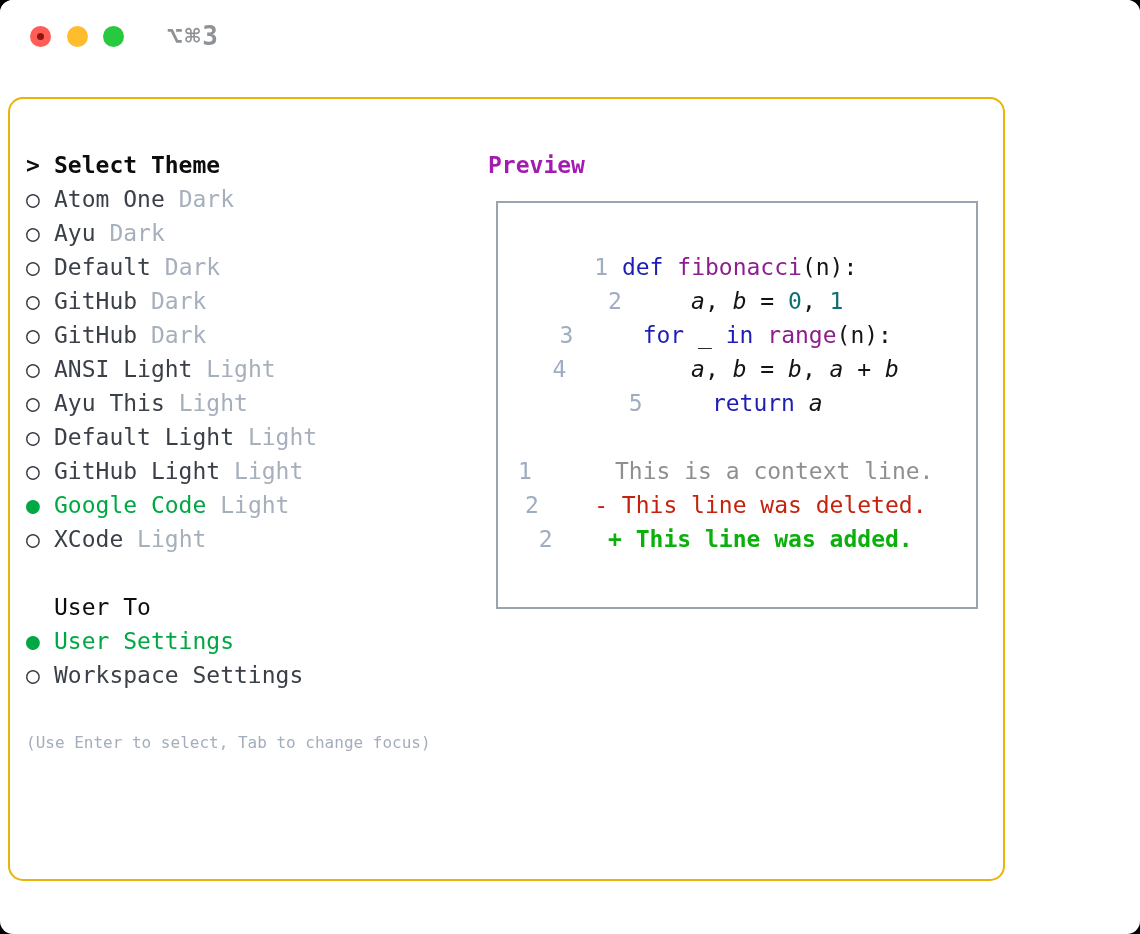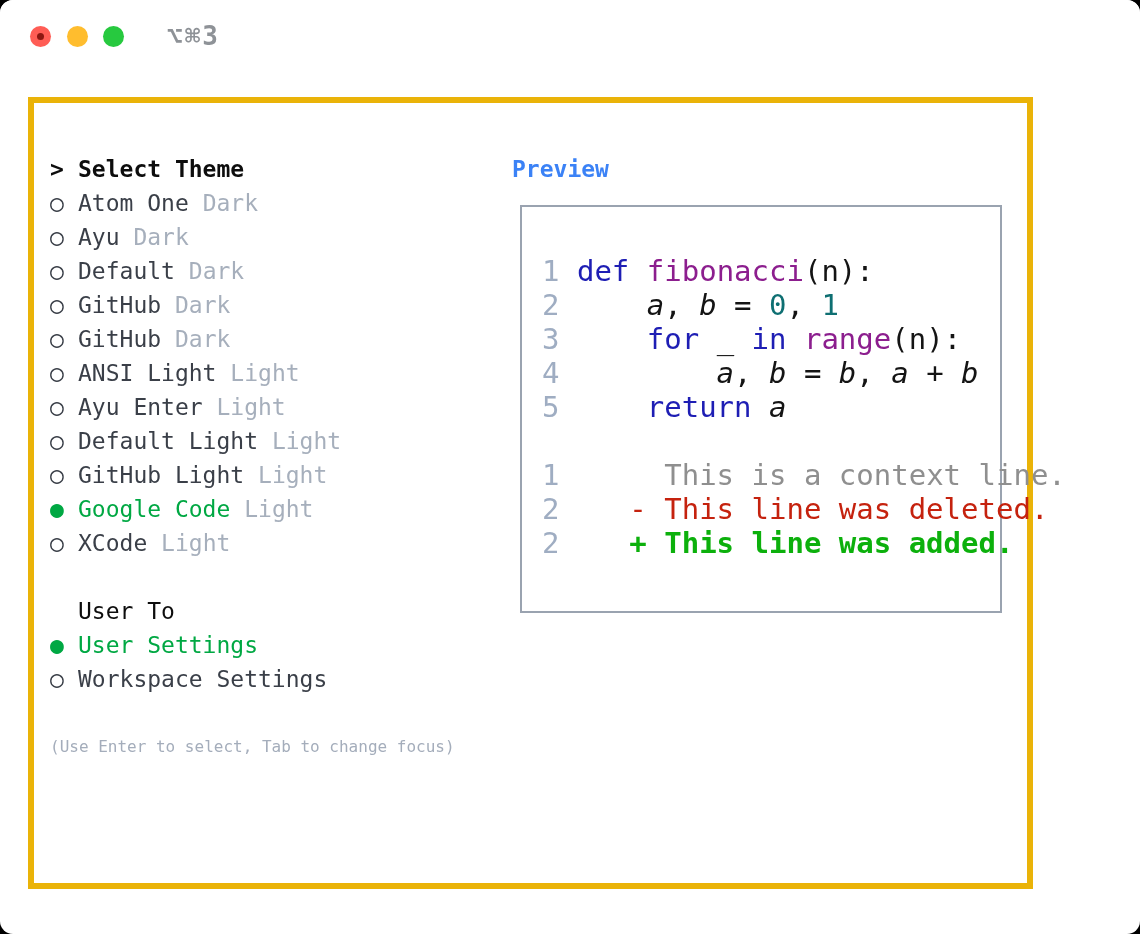--- a/index.html
+++ b/index.html
@@ -9,43 +9,43 @@
   
   .titlebar{position:absolute;top:0;left:0;right:0;height:75px;background:#ffffff;}
   .light{position:absolute;top:26px;width:21px;height:21px;border-radius:50%;}
   .light.red{left:30px;background:#ff5d55;}
   .light.yellow{left:67px;background:#ffbd2e;}
   .light.green{left:103px;background:#27c93f;}
   .light .dot{position:absolute;left:7px;top:7px;width:7px;height:7px;border-radius:50%;background:#8c1711;}
   .shortcut{position:absolute;left:167px;top:21px;font-size:26px;font-weight:bold;color:#8e9297;letter-spacing:2px;}
 
   
-  .panel{position:absolute;left:28px;top:97px;width:993px;height:780px;
-    border:6px solid #eab308;border-radius:0;background:#fff;}
+  .panel{position:absolute;left:8px;top:97px;width:993px;height:780px;
+    border:2px solid #eab308;border-radius:15px;background:#fff;}
 
   
   .list{position:absolute;left:16px;top:49px;width:460px;}
   .row{height:34px;line-height:34px;font-size:23px;white-space:pre;}
   .mk{display:inline-block;width:28px;color:#3a3f48;}
   .mk.sel{color:#00a843;}
   .arrow{display:inline-block;width:28px;font-weight:bold;color:#0d0d0d;}
   .hdr-label{font-weight:bold;color:#0d0d0d;}
   .name{color:#3a3f48;}
   .name.sel{color:#00a843;}
   .variant{color:#a6afbc;}
   .apply-label{color:#0d0d0d;}
   .hint{width:436px;font-size:16px;line-height:34px;color:#a4adbb;white-space:normal;}
 
   
   .preview-title{position:absolute;left:478px;top:49px;height:34px;line-height:34px;
-    font-size:23px;font-weight:bold;color:#3b82f6;}
+    font-size:23px;font-weight:bold;color:#a21caf;}
   .preview-box{position:absolute;left:486px;top:102px;width:478px;height:404px;
     border:2px solid #9aa3b0;background:#fff;}
   .code{position:absolute;left:20px;top:47px;}
-  .crow{height:34px;line-height:34px;font-size:29px;white-space:pre;}
+  .crow{height:34px;line-height:34px;font-size:23px;white-space:pre;text-align:center;}
   .ln{color:#9fadc2;}
   .pl{color:#141414;}
   .kw{color:#1e1eb4;}
   .ti{color:#8c1e8e;}
   .nu{color:#0e6f72;}
   .va{color:#141414;font-style:italic;}
   .ctx{color:#8f8f8f;}
   .del{color:#c5220e;}
   .add{color:#0cb00c;font-weight:bold;}
 </style>
@@ -64,21 +64,21 @@
 
   <div class="panel">
     <div class="list" id="theme-list">
         <div class="row"><span class="arrow">&gt;</span><span class="hdr-label">Select Theme</span></div>
         <div class="row"><span class="mk">○</span><span class="name">Atom One</span> <span class="variant">Dark</span></div>
         <div class="row"><span class="mk">○</span><span class="name">Ayu</span> <span class="variant">Dark</span></div>
         <div class="row"><span class="mk">○</span><span class="name">Default</span> <span class="variant">Dark</span></div>
         <div class="row"><span class="mk">○</span><span class="name">GitHub</span> <span class="variant">Dark</span></div>
         <div class="row"><span class="mk">○</span><span class="name">GitHub</span> <span class="variant">Dark</span></div>
         <div class="row"><span class="mk">○</span><span class="name">ANSI Light</span> <span class="variant">Light</span></div>
-        <div class="row"><span class="mk">○</span><span class="name">Ayu Enter</span> <span class="variant">Light</span></div>
+        <div class="row"><span class="mk">○</span><span class="name">Ayu This</span> <span class="variant">Light</span></div>
         <div class="row"><span class="mk">○</span><span class="name">Default Light</span> <span class="variant">Light</span></div>
         <div class="row"><span class="mk">○</span><span class="name">GitHub Light</span> <span class="variant">Light</span></div>
         <div class="row"><span class="mk sel">●</span><span class="name sel">Google Code</span> <span class="variant">Light</span></div>
         <div class="row"><span class="mk">○</span><span class="name">XCode</span> <span class="variant">Light</span></div>
         <div class="row"></div>
         <div class="row"><span class="mk"> </span><span class="apply-label">User To</span></div>
         <div class="row"><span class="mk sel">●</span><span class="name sel">User Settings</span></div>
         <div class="row"><span class="mk">○</span><span class="name">Workspace Settings</span></div>
         <div class="row"></div>
         <div class="hint">(Use Enter to select, Tab to change focus)</div>

